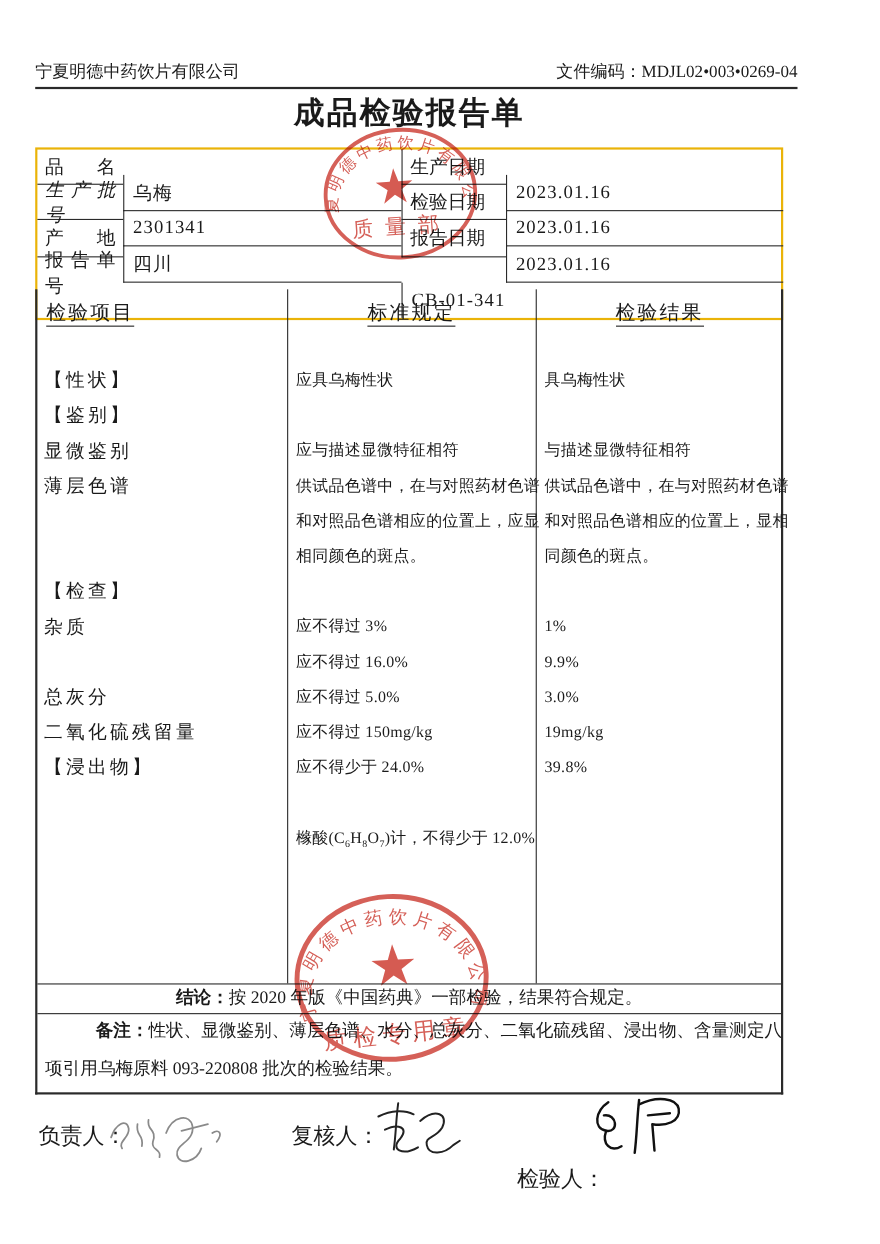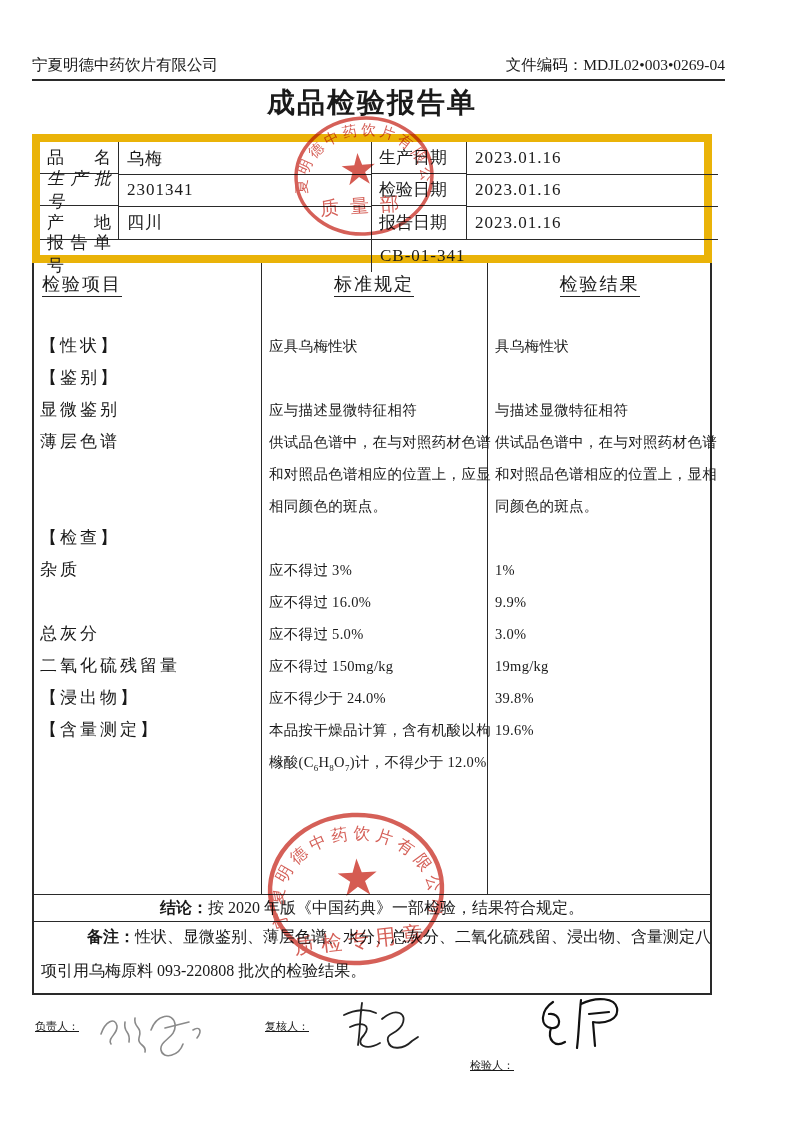--- a/index.html
+++ b/index.html
@@ -8,26 +8,26 @@
     font-family:"Liberation Serif","DejaVu Serif",serif;color:#1a1a1a;
   }
   .abs{position:absolute;}
 
   
   .doc-header{left:32px;top:50px;width:693px;height:26px;border-bottom:2px solid #2a2a2a;
     display:flex;justify-content:space-between;align-items:flex-end;font-size:15.5px;padding-bottom:3px;}
   .doc-title{left:32px;top:84px;width:680px;text-align:center;font-size:28px;font-weight:bold;letter-spacing:2px;}
 
   
-  .info-table{left:32px;top:134px;width:680px;height:129px;border:8px solid #eab308;box-sizing:border-box;}
+  .info-table{left:32px;top:134px;width:680px;height:157px;border:2px solid #eab308;box-sizing:border-box;}
   .info-row{position:absolute;left:0;width:100%;}
   .cell{position:absolute;top:0;height:100%;box-sizing:border-box;display:flex;align-items:center;font-size:17px;}
   .cell.lab{padding:0 7px;}
   .cell.lab .spread{width:100%;text-align:justify;text-align-last:justify;}
-  .cell.val{padding:16px 8px;letter-spacing:1px;}
+  .cell.val{padding:16px 8px;letter-spacing:1px;margin-top:23px;}
   .bL{border-left:1.5px solid #2a2a2a;}
   .bB{border-bottom:1.5px solid #2a2a2a;}
 
   
   .main-table{left:32px;top:263px;width:680px;height:732px;border:2px solid #2a2a2a;border-top:none;box-sizing:border-box;}
   .vline{position:absolute;top:0;width:0;height:631px;border-left:1.5px solid #2a2a2a;}
   .mt-head{position:absolute;top:9px;height:24px;font-size:18px;letter-spacing:2px;}
   .mt-head span{border-bottom:1.5px solid #222;padding-bottom:2px;}
   .mline{position:absolute;height:32px;line-height:32px;white-space:nowrap;}
   .mcell-item{position:absolute;left:6px;width:215px;font-size:17px;letter-spacing:3px;}
@@ -36,21 +36,21 @@
   sub.f{font-size:9px;vertical-align:-4px;}
 
   .conclusion-row{position:absolute;left:0;top:631px;width:100%;height:27px;border-top:1.5px solid #2a2a2a;
     box-sizing:border-box;text-align:center;font-size:16px;line-height:26px;}
   .notes-row{position:absolute;left:0;top:658px;width:100%;height:74px;border-top:1.5px solid #2a2a2a;
     box-sizing:border-box;font-size:16px;}
   .notes-row .nline{position:absolute;left:7px;white-space:nowrap;}
   .blab{font-weight:bold;}
 
   
-  .sig-label{font-size:11px;text-decoration:underline;}
+  .sig-label{font-size:20px;}
   .sig-svg path{fill:none;stroke-linecap:round;stroke-linejoin:round;}
 
   
   .stamp{mix-blend-mode:multiply;opacity:0.88;pointer-events:none;}
   .stamp .ring{fill:none;stroke:#cf4a41;}
   .stamp text{fill:#cf4a41;font-family:"Liberation Serif","DejaVu Serif",serif;}
   .stamp .star{fill:#d0443a;}
 </style>
 </head>
 <body>
@@ -160,25 +160,20 @@
     </div>
     <div class="mline" style="top:387px;width:100%;">
       <span class="mcell-item">二氧化硫残留量</span>
       <span class="mcell-std">应不得过 150mg/kg</span>
       <span class="mcell-res">19mg/kg</span>
     </div>
     <div class="mline" style="top:419px;width:100%;">
       <span class="mcell-item">【浸出物】</span>
       <span class="mcell-std">应不得少于 24.0%</span>
       <span class="mcell-res">39.8%</span>
-    </div>
-    <div class="mline" style="top:451px;width:100%;">
-      <span class="mcell-item">【含量测定】</span>
-      <span class="mcell-std">本品按干燥品计算，含有机酸以枸</span>
-      <span class="mcell-res">19.6%</span>
     </div>
     <div class="mline" style="top:483px;width:100%;">
       <span class="mcell-item"></span>
       <span class="mcell-std"><span>橼酸(C</span><sub class="f">6</sub><span>H</span><sub class="f">8</sub><span>O</span><sub class="f">7</sub><span>)计，不得少于 12.0%</span></span>
       <span class="mcell-res"></span>
     </div>
 
     <div class="conclusion-row">
       <span class="blab">结论：</span><span>按 2020 年版《中国药典》一部检验，结果符合规定。</span>
     </div>

